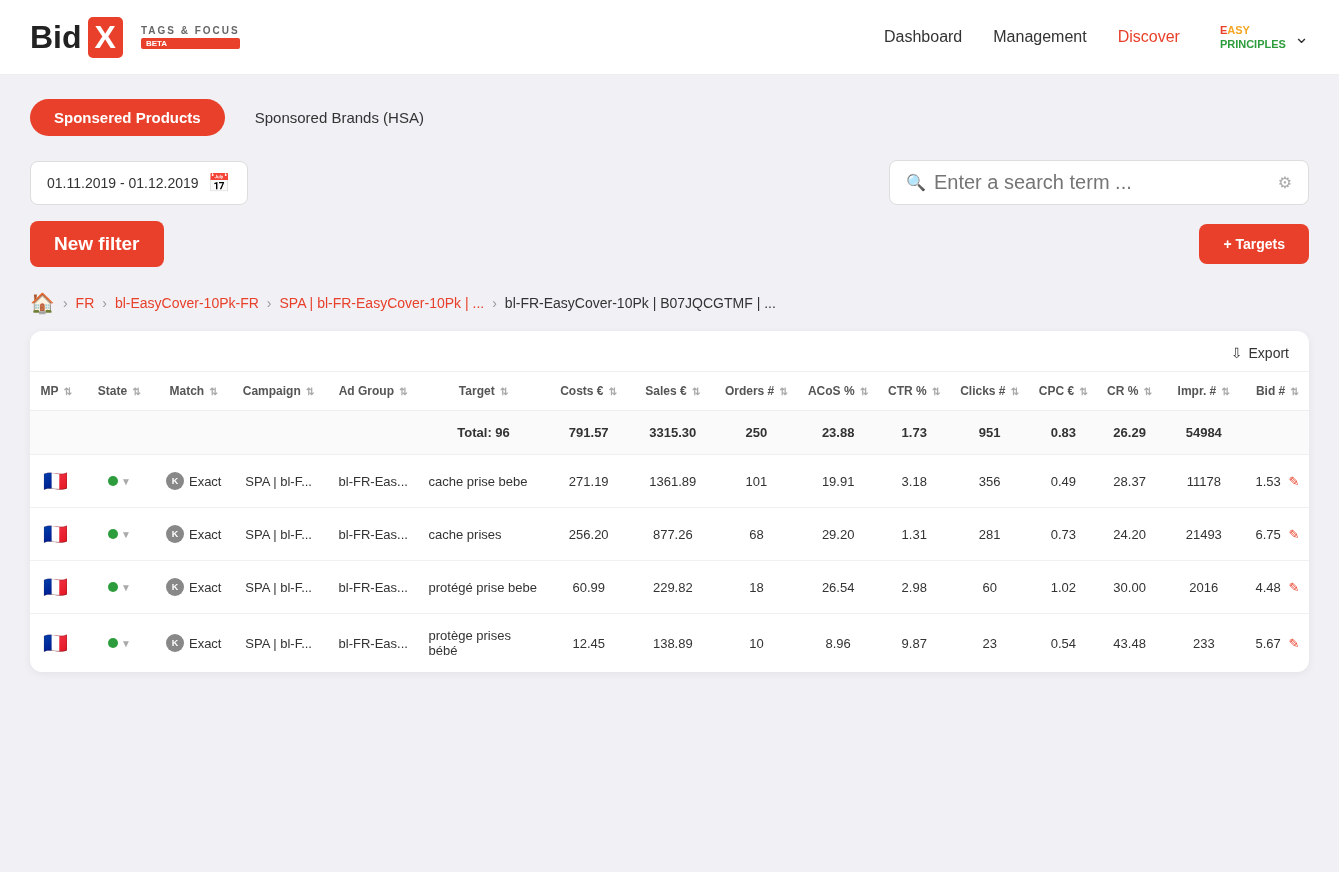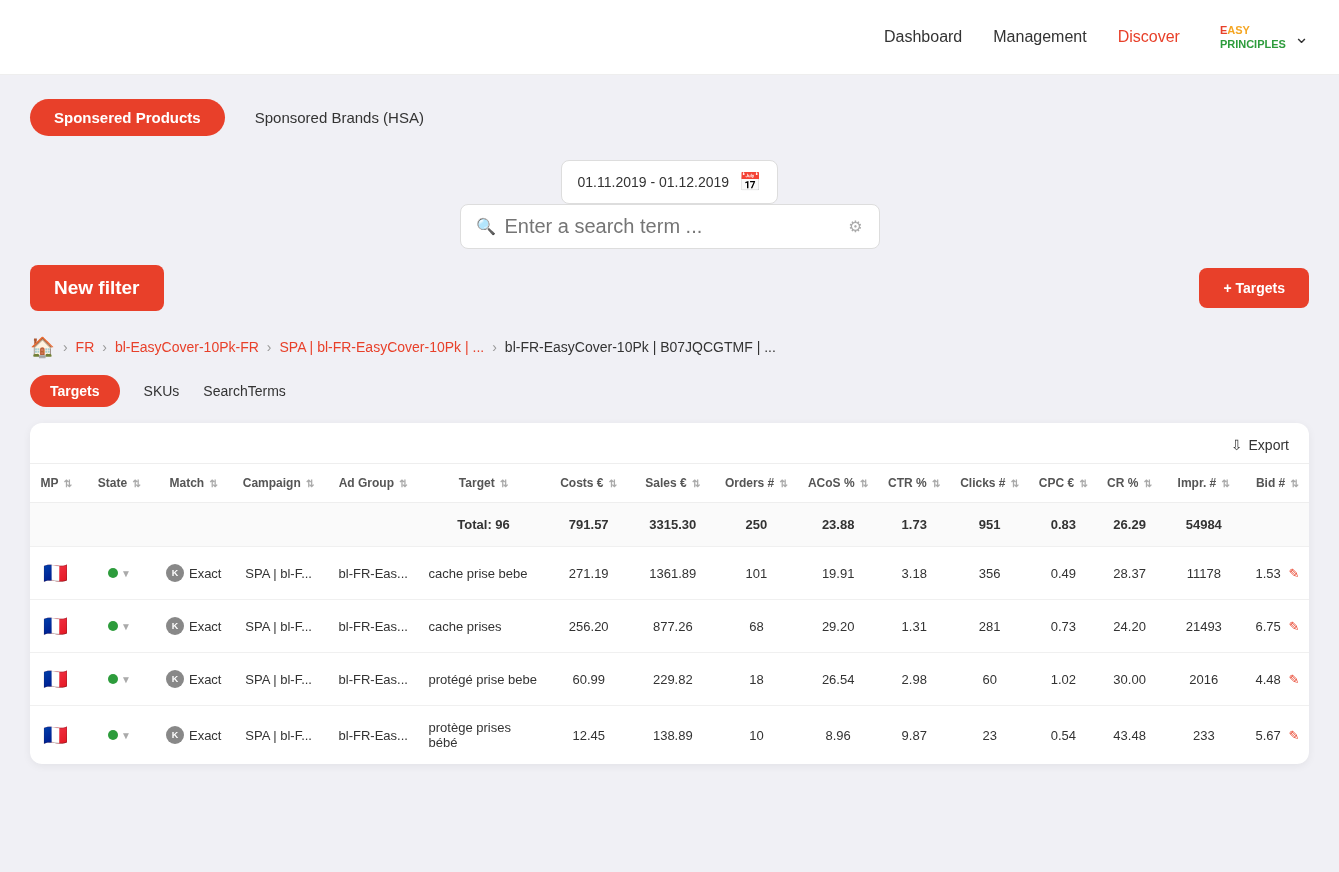--- a/index.html
+++ b/index.html
@@ -18,21 +18,21 @@
 
     
     .main { padding: 24px 30px; }
 
     
     .tabs { display: flex; align-items: center; gap: 30px; margin-bottom: 24px; }
     .tab-btn { background: #e8402a; color: #fff; border: none; border-radius: 25px; padding: 10px 24px; font-size: 15px; font-weight: 600; cursor: pointer; }
     .tab-plain { background: none; border: none; font-size: 15px; color: #333; cursor: pointer; font-weight: 500; }
 
     
-    .filter-row { display: flex; align-items: center; justify-content: space-between; margin-bottom: 16px; flex-direction: column; }
+    .filter-row { display: flex; align-items: center; justify-content: space-between; margin-bottom: 16px; }
     .date-picker { display: flex; align-items: center; gap: 10px; background: #fff; border: 1px solid #ddd; border-radius: 8px; padding: 10px 16px; font-size: 14px; color: #333; cursor: pointer; }
     .date-icon { color: #e8402a; font-size: 18px; }
     .search-box { display: flex; align-items: center; background: #fff; border: 1px solid #ddd; border-radius: 8px; padding: 10px 16px; width: 420px; gap: 8px; }
     .search-icon { color: #aaa; font-size: 16px; }
     .search-input { border: none; outline: none; font-size: 20px; color: #999; flex: 1; background: transparent; }
     .gear-icon { color: #aaa; font-size: 16px; cursor: pointer; }
 
     
     .action-row { display: flex; align-items: center; justify-content: space-between; margin-bottom: 24px; }
     .new-filter-btn { background: #e8402a; color: #fff; border: none; border-radius: 8px; padding: 12px 24px; font-size: 19px; font-weight: 600; cursor: pointer; }
@@ -81,20 +81,28 @@
     .col-cr { width: 60px; }
     .col-impr { width: 80px; }
     .col-bid { width: 60px; }
 
     .status-cell { display: flex; align-items: center; justify-content: center; gap: 3px; }
   </style>
 </head>
 <body>
 
 <div class="header">
+  <div class="logo">
+    <span style="font-size:32px;font-weight:900;color:#222;">Bid</span>
+    <span style="font-size:32px;font-weight:900;color:#fff;background:#e8402a;padding:2px 7px;border-radius:5px;margin-left:-2px;">X</span>
+    <div class="logo-tags" style="margin-left:10px;">
+      <span style="font-size:10px;font-weight:700;letter-spacing:2px;color:#666;">TAGS &amp; FOCUS</span>
+      <span style="background:#e8402a;color:#fff;font-size:8px;font-weight:700;padding:1px 5px;border-radius:2px;margin-top:2px;display:inline-block;">BETA</span>
+    </div>
+  </div>
 
   <nav class="nav">
     <a class="nav-item" href="#">Dashboard</a>
     <a class="nav-item" href="#">Management</a>
     <a class="nav-item active" href="#" style="position:relative;">Discover</a>
   </nav>
 
   <div class="easy-principles" style="margin-left:40px;">
     <span style="font-size:11px;font-weight:700;line-height:1.3;">
       <span style="color:#e8402a;">E</span><span style="color:#f5a623;">A</span><span style="color:#f5a623;">S</span><span style="color:#f5a623;">Y</span><br>
@@ -133,25 +141,20 @@
     <span class="breadcrumb-sep">›</span>
     <span class="breadcrumb-item">FR</span>
     <span class="breadcrumb-sep">›</span>
     <span class="breadcrumb-item">bl-EasyCover-10Pk-FR</span>
     <span class="breadcrumb-sep">›</span>
     <span class="breadcrumb-item">SPA | bl-FR-EasyCover-10Pk | ...</span>
     <span class="breadcrumb-sep">›</span>
     <span class="breadcrumb-current">bl-FR-EasyCover-10Pk | B07JQCGTMF | ...</span>
   </div>
 
-  <div class="sub-tabs">
-    <button class="sub-tab-active">Targets</button>
-    <button class="sub-tab-plain">SKUs</button>
-    <button class="sub-tab-plain">SearchTerms</button>
-  </div>
 
   <div class="table-card">
     <div class="export-row">
       <button class="export-btn">
         <span>⇩</span>
         <span>Export</span>
       </button>
     </div>
 
     <table>

